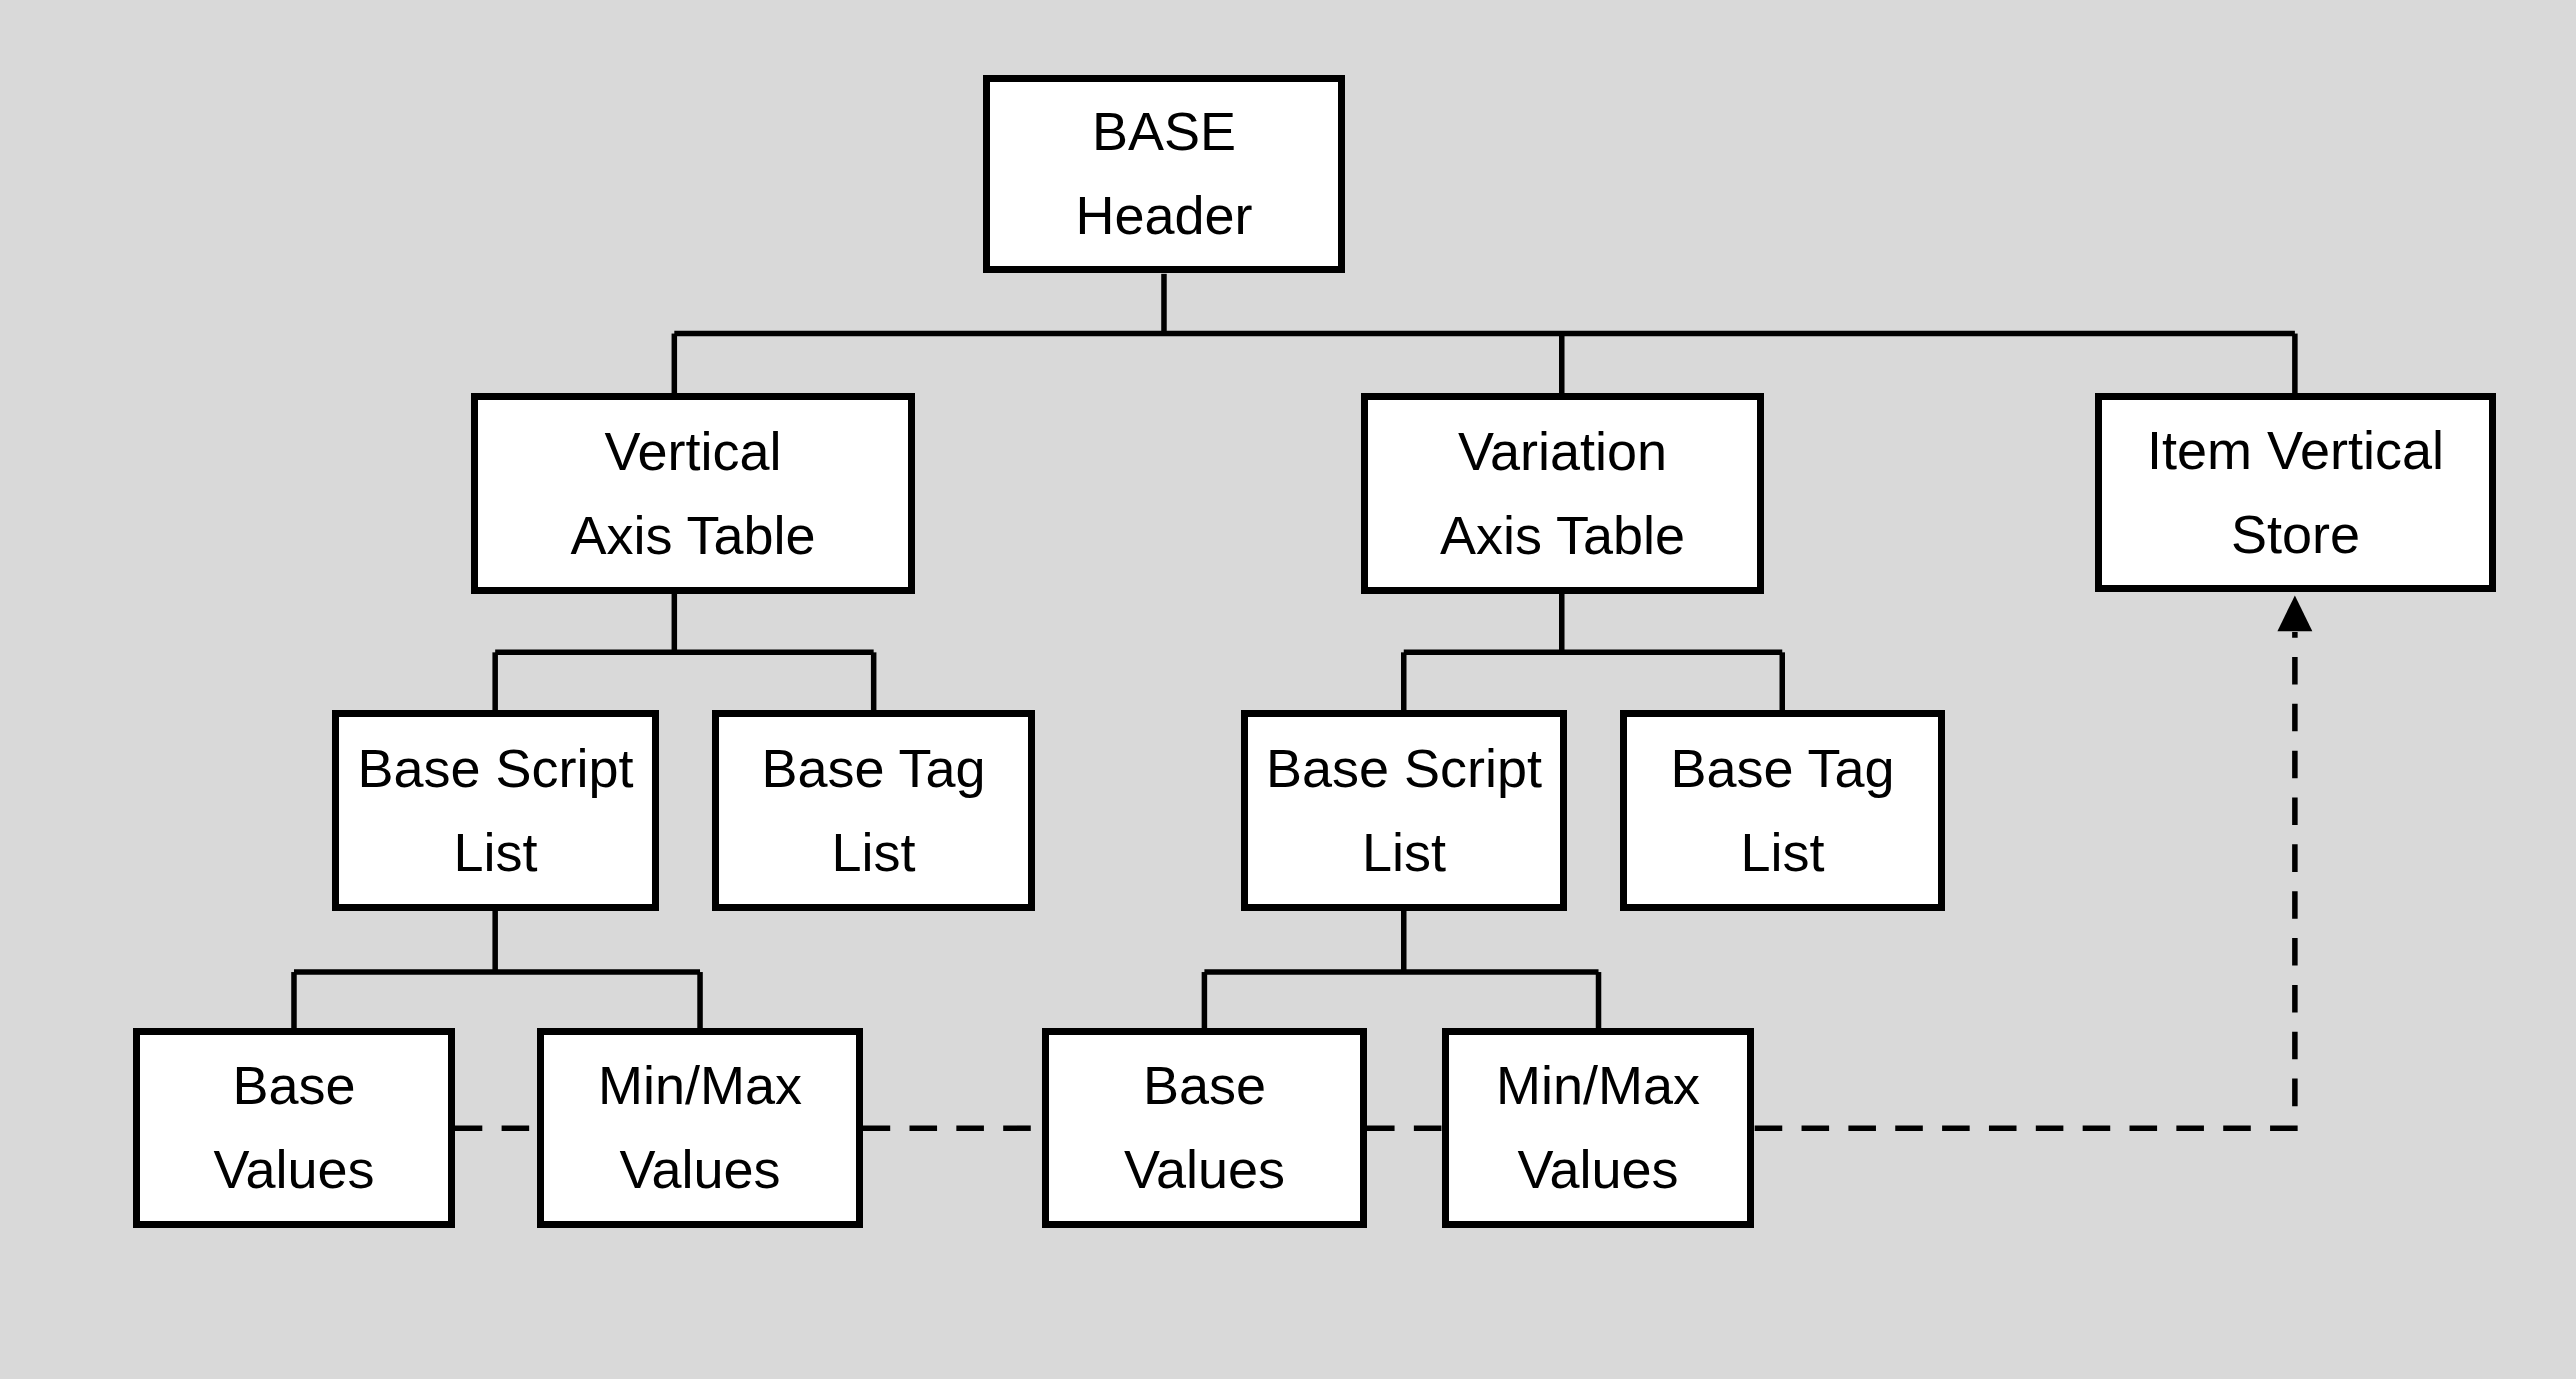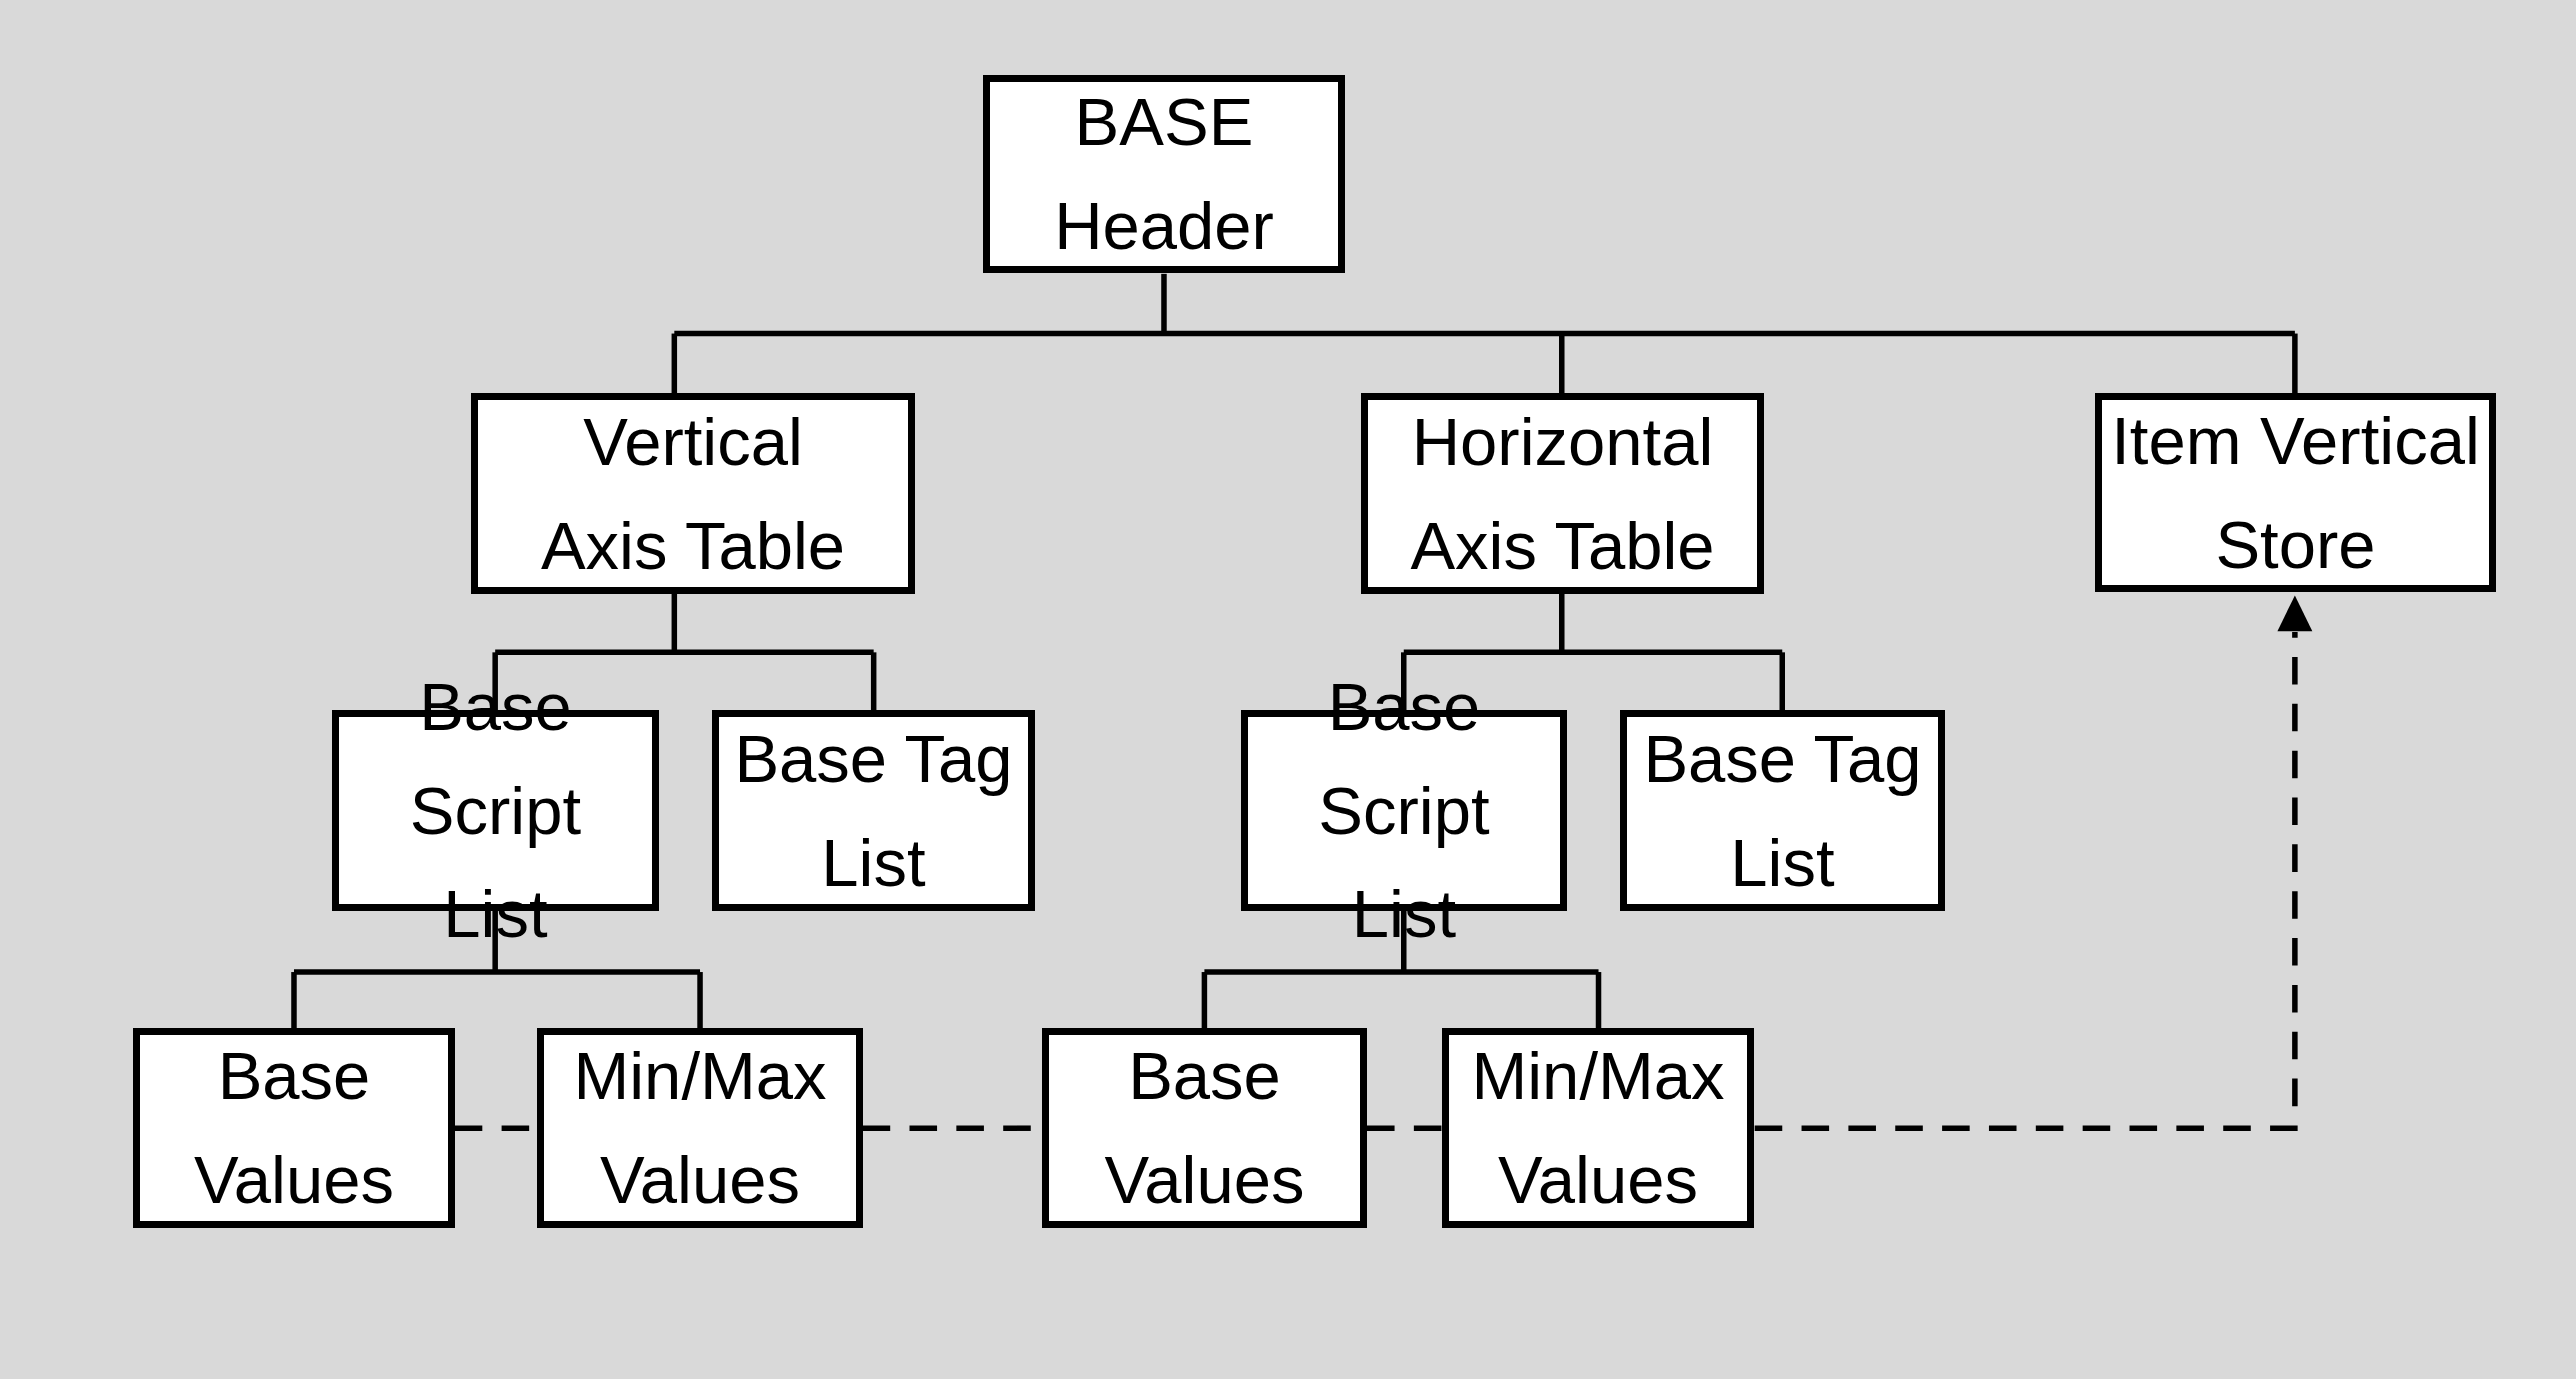--- a/index.html
+++ b/index.html
@@ -21,21 +21,21 @@
     box-sizing: border-box;
     background: #ffffff;
     border: 7.3px solid #000000;
     display: flex;
     align-items: center;
     justify-content: center;
     text-align: center;
   }
   .node .label {
     white-space: pre-line;
-    font-size: 67px;
+    font-size: 54px;
     line-height: 1.55;
     color: #000000;
   }
   
   .n-base-header        { left: 983px; top: 75px;   width: 362px; height: 198px; }
   .n-vertical-axis      { left: 471px;  top: 393px;  width: 444px; height: 201px; }
   .n-horizontal-axis    { left: 1361px; top: 393px;  width: 403px; height: 201px; }
   .n-item-variation     { left: 2095px; top: 393px;  width: 401px; height: 199px; }
   .n-v-base-script      { left: 332px;  top: 710px;  width: 327px; height: 201px; }
   .n-v-base-tag         { left: 712px;  top: 710px;  width: 323px; height: 201px; }
@@ -93,21 +93,21 @@
     <span class="label">BASE
 Header</span>
   </div>
 
   <div class="node n-vertical-axis">
     <span class="label">Vertical
 Axis Table</span>
   </div>
 
   <div class="node n-horizontal-axis">
-    <span class="label">Horizontal
+    <span class="label">Variation
 Axis Table</span>
   </div>
 
   <div class="node n-item-variation">
     <span class="label">Item Vertical
 Store</span>
   </div>
 
   <div class="node n-v-base-script">
     <span class="label">Base Script

